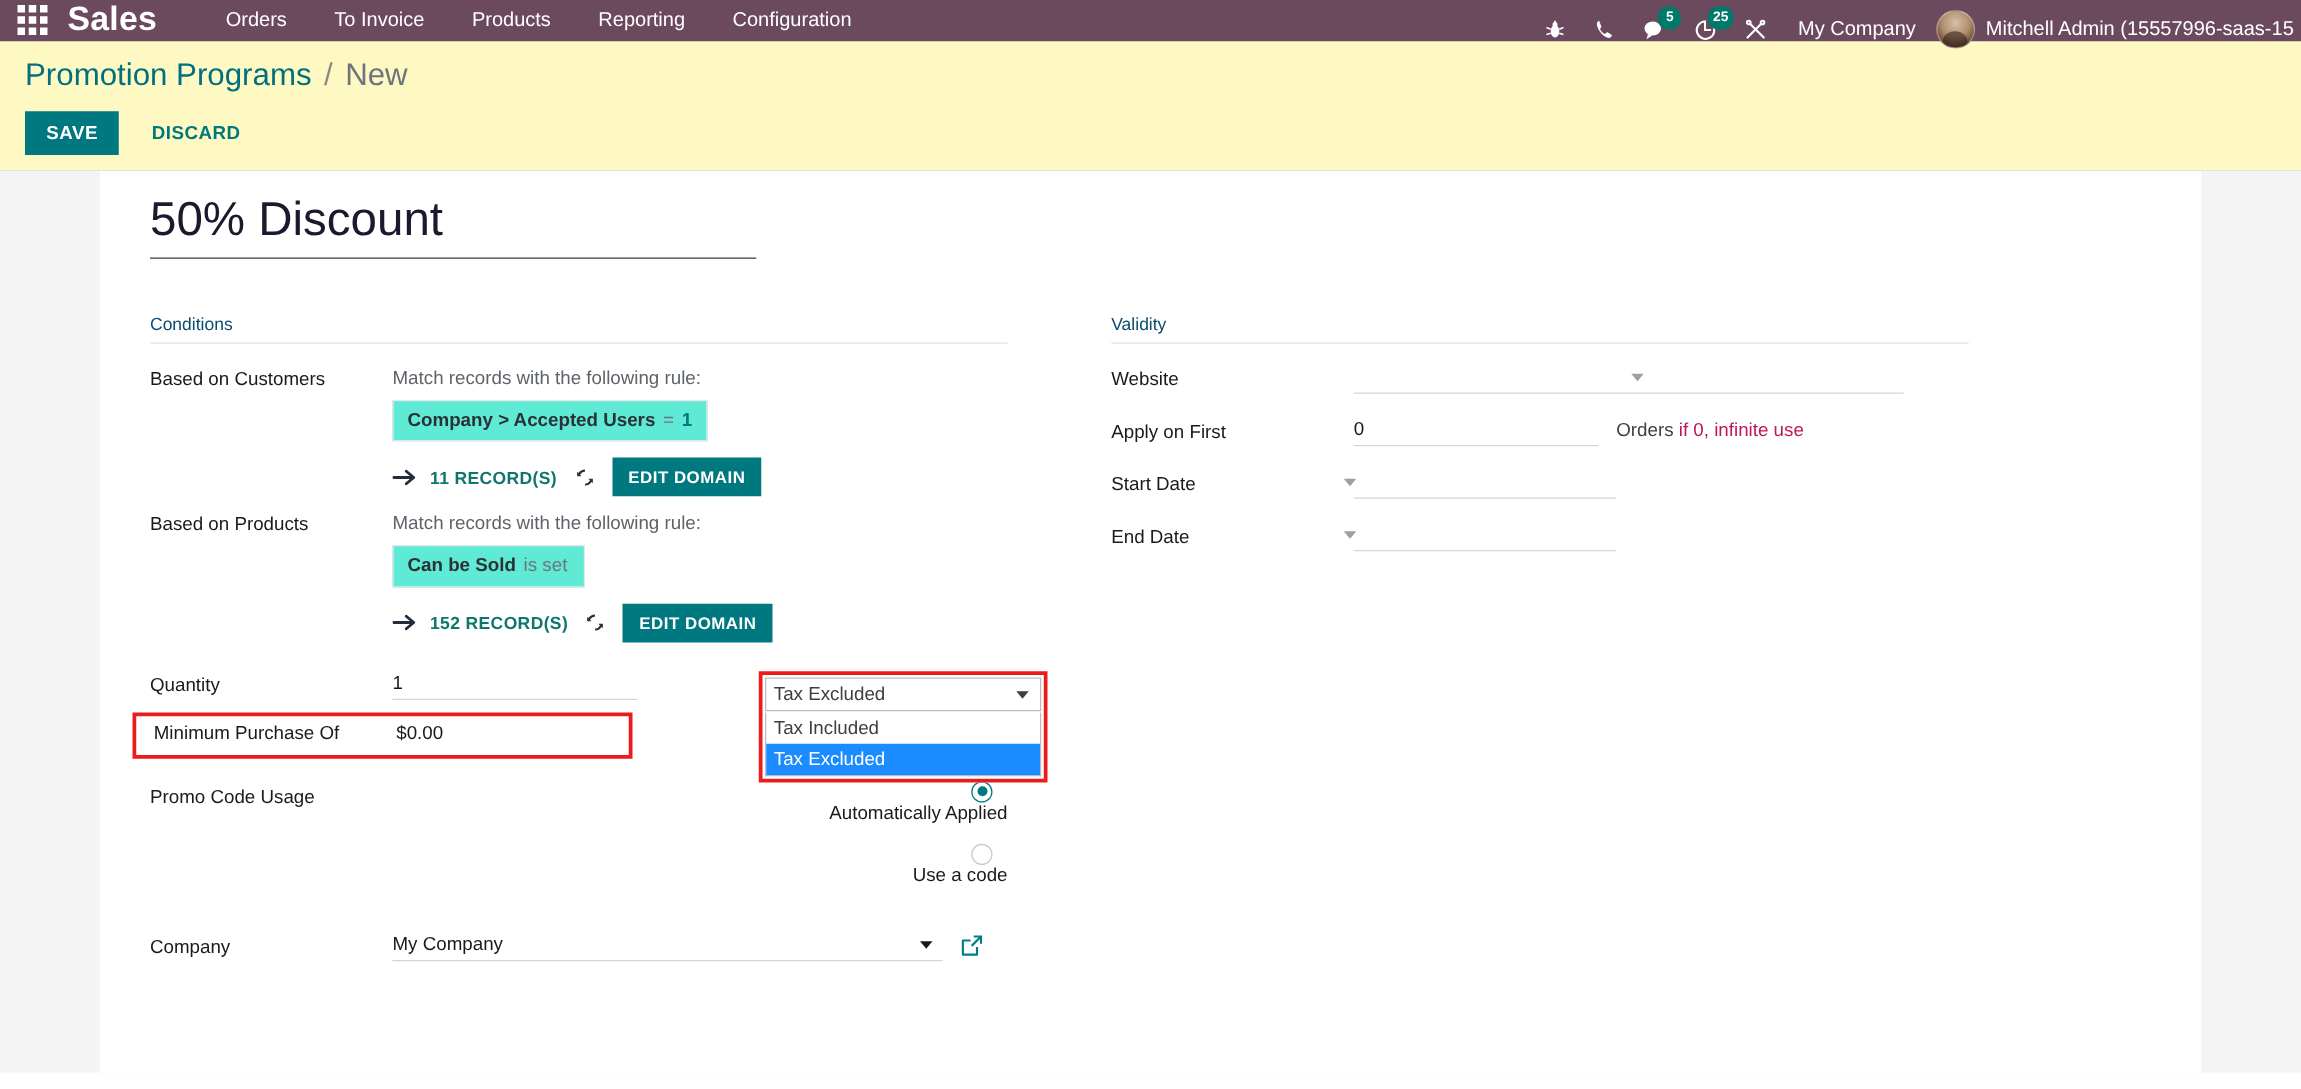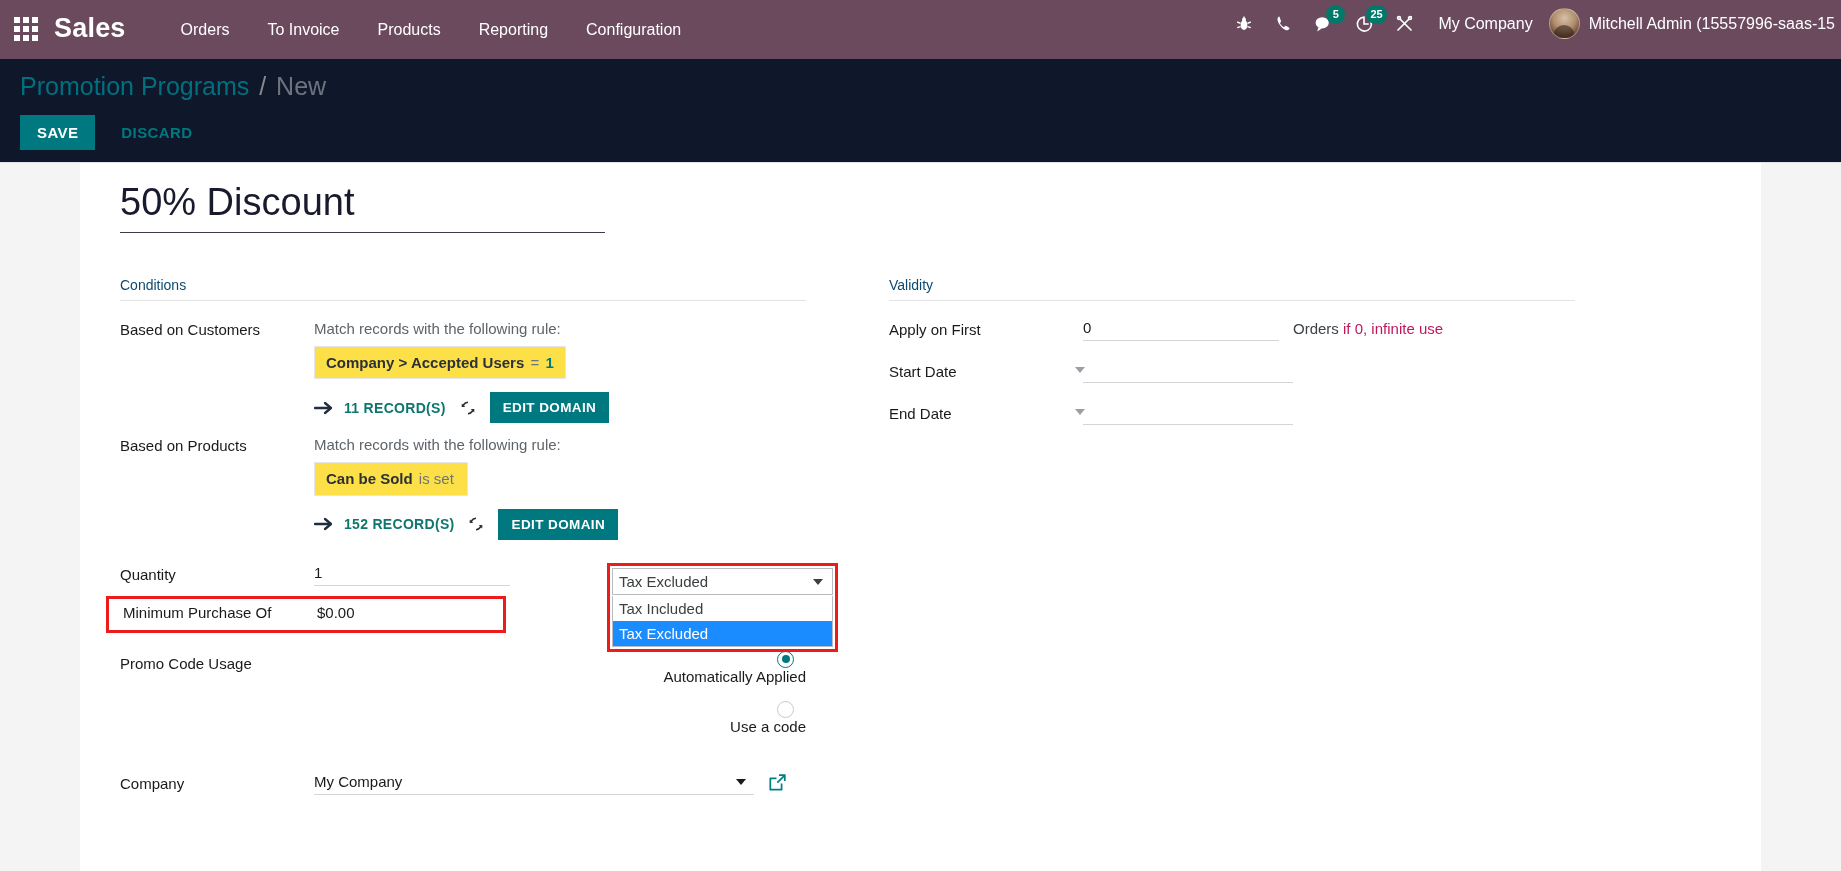--- a/index.html
+++ b/index.html
@@ -9,21 +9,21 @@
     height: 871px;
     background: #ffffff;
     font-family: "Liberation Sans", sans-serif;
     font-size: 15px;
     color: #212529;
     overflow: hidden;
   }
 
   
   .navbar {
-    height: 59px;
+    height: 33px;
     background: #6b4a5e;
     display: flex;
     align-items: center;
     color: #ffffff;
     padding: 0 0 0 14px;
     position: relative;
   }
   .apps-grid {
     width: 26px; height: 26px;
     display: grid;
@@ -108,21 +108,21 @@
     content:"";
     position:absolute; left:50%; top:56%;
     width:20px; height:18px; margin-left:-10px;
     border-radius:50% 50% 40% 40%;
     background: rgba(40,28,20,.55);
   }
   .user-name { font-size: 16px; }
 
   
   .control-panel {
-    background: #0f172a;
+    background: #fef9c3;
     padding: 14px 0 0 20px;
     border-bottom: 1px solid #dee2e6;
   }
   .breadcrumb {
     font-size: 25px;
     line-height: 1.1;
     margin-bottom: 14px;
   }
   .bc-root { color: #00707f; cursor: pointer; }
   .bc-sep { color: #8a8a8a; padding: 0 3px; }
@@ -203,21 +203,21 @@
     font-weight: 400;
     color: #1a1a1a;
     padding-top: 4px;
   }
   .fval { flex: 1; min-width: 0; }
 
   .hint { font-size: 15px; color: #5e6469; padding-top: 3px; display:block; }
 
   .domain-chip {
     display: inline-block;
-    background: #fde047;
+    background: #5eead4;
     border: 1px solid #e4e6e8;
     padding: 7px 11px;
     font-size: 15px;
     margin-top: 9px;
     line-height: 1.15;
   }
   .chip-field { font-weight: 700; color: #2b3137; }
   .chip-op { color: #6c757d; padding: 0 2px; }
   .chip-val { color: #00787f; font-weight: 700; }
 
@@ -557,20 +557,27 @@
                 <path d="M13.6 10.6v6.1H2.3V5.4h6.2" stroke-linejoin="round"></path>
               </svg>
             </span>
           </div>
         </div>
       </div>
 
       <div class="col col-right">
         <div class="group-title">Validity</div>
 
+        <div class="frow" style="margin-bottom:18px;">
+          <div class="flabel">Website</div>
+          <div class="fval rel">
+            <input class="field-underline" style="width: 440px;" value="">
+            <span class="dd-caret" style="right:260px;"></span>
+          </div>
+        </div>
 
         <div class="frow" style="margin-bottom:18px;">
           <div class="flabel">Apply on First</div>
           <div class="fval inline-flex">
             <input class="field-underline" style="width: 196px;" value="0">
             <span class="unit-text">
               <span class="unit-strong">Orders</span>
               <span class="unit-light">if 0, infinite use</span>
             </span>
           </div>

